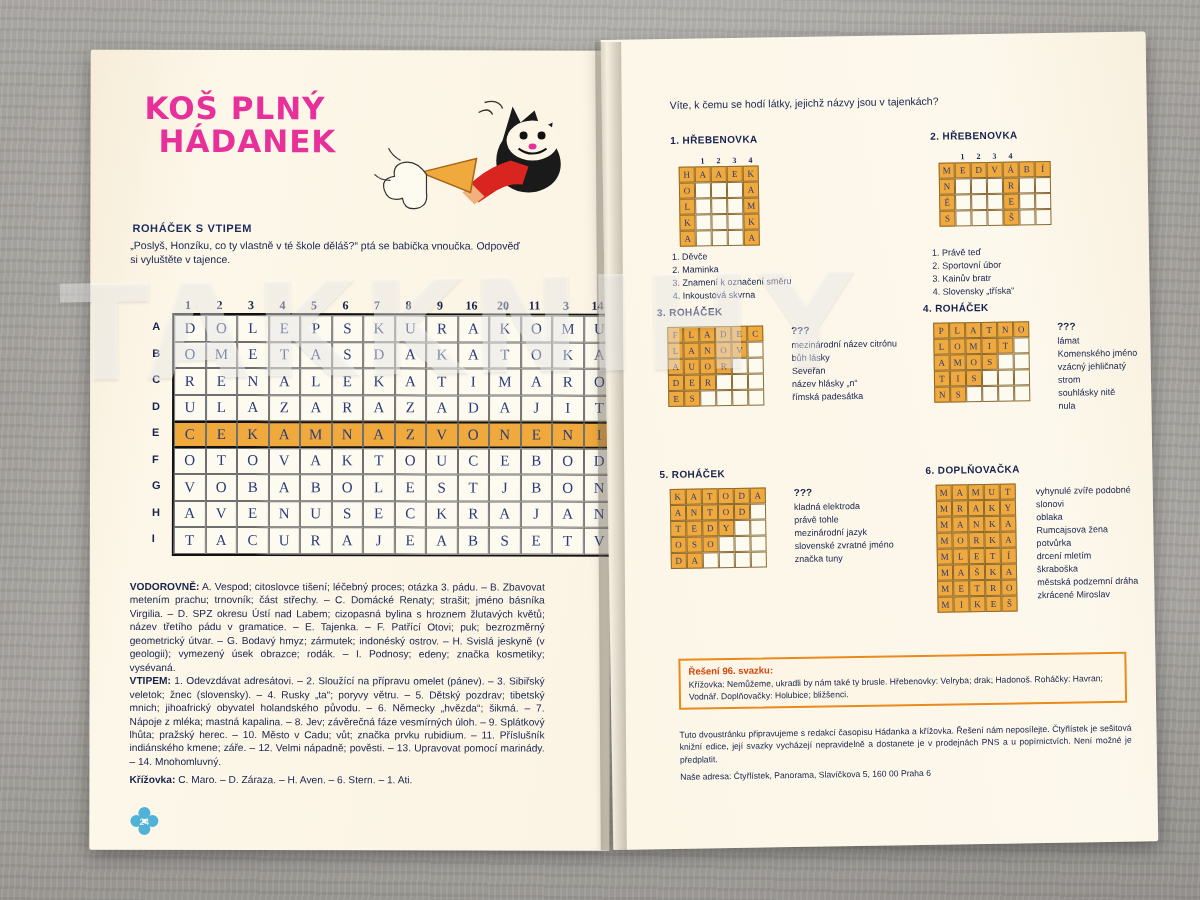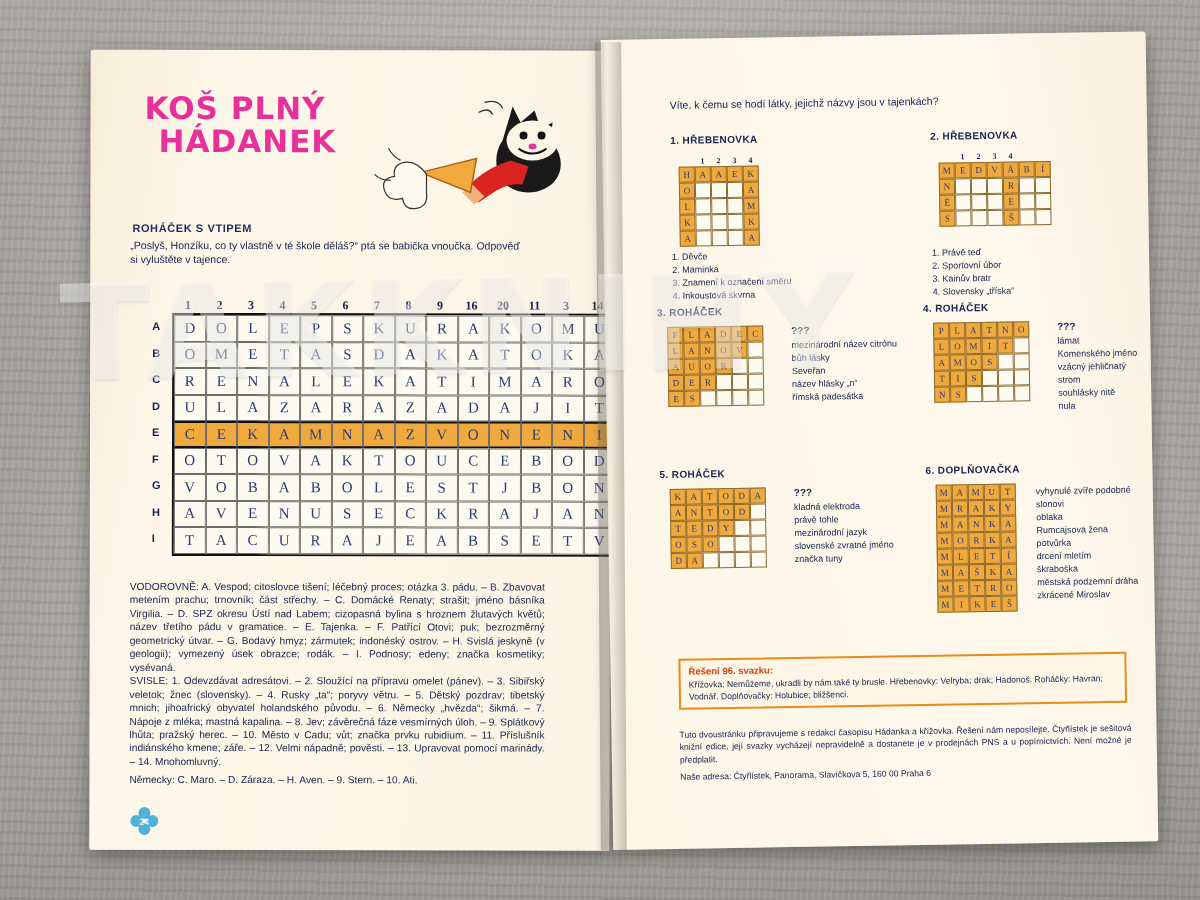--- a/index.html
+++ b/index.html
@@ -104,21 +104,21 @@
     font-size:15px;color:#2a3b7a;background:#fdfaf0;
   }
   .xw-cell.hl{background:#f0a93c;}
   .xw-cell.thick-t{border-top:2px solid #111;}
   .xw-cell.thick-b{border-bottom:2px solid #111;}
 
   .clues{
     position:absolute;left:40px;top:530px;width:415px;
     font-size:10.2px;line-height:1.32;color:#16224d;text-align:justify;
   }
-  .clues .lbl{font-weight:normal;}
+  .clues .lbl{font-weight:bold;}
   .pomucka{margin-top:5px;}
 
   .pagenum{
     position:absolute;left:40px;top:756px;width:30px;height:30px;
   }
 
   
   .rp-intro{
     position:absolute;left:68px;top:60px;width:440px;
     font-size:10.5px;color:#16224d;
@@ -367,26 +367,26 @@
           </div>
       </div>
     </div>
 
     <div class="clues">
       <div>
         <span class="lbl">VODOROVNĚ:</span>
         <span>A. Vespod; citoslovce tišení; léčebný proces; otázka 3. pádu. – B. Zbavovat metením prachu; trnovník; část střechy. – C. Domácké Renaty; strašit; jméno básníka Virgilia. – D. SPZ okresu Ústí nad Labem; cizopasná bylina s hroznem žlutavých květů; název třetího pádu v gramatice. – E. Tajenka. – F. Patřící Otovi; puk; bezrozměrný geometrický útvar. – G. Bodavý hmyz; zármutek; indonéský ostrov. – H. Svislá jeskyně (v geologii); vymezený úsek obrazce; rodák. – I. Podnosy; edeny; značka kosmetiky; vysévaná.</span>
       </div>
       <div>
-        <span class="lbl">SVISLE:</span>
+        <span class="lbl">VTIPEM:</span>
         <span>1. Odevzdávat adresátovi. – 2. Sloužící na přípravu omelet (pánev). – 3. Sibiřský veletok; žnec (slovensky). – 4. Rusky „ta“; poryvy větru. – 5. Dětský pozdrav; tibetský mnich; jihoafrický obyvatel holandského původu. – 6. Německy „hvězda“; šikmá. – 7. Nápoje z mléka; mastná kapalina. – 8. Jev; závěrečná fáze vesmírných úloh. – 9. Splátkový lhůta; pražský herec. – 10. Město v Cadu; vůt; značka prvku rubidium. – 11. Příslušník indiánského kmene; záře. – 12. Velmi nápadně; pověsti. – 13. Upravovat pomocí marinády. – 14. Mnohomluvný.</span>
       </div>
       <div class="pomucka">
-        <span class="lbl">Německy:</span>
-        <span>C. Maro. – D. Záraza. – H. Aven. – 9. Stern. – 10. Ati.</span>
+        <span class="lbl">Křížovka:</span>
+        <span>C. Maro. – D. Záraza. – H. Aven. – 6. Stern. – 1. Ati.</span>
       </div>
     </div>
 
     <svg class="pagenum" viewBox="0 0 30 30">
       <g fill="#4fb3d9">
         <circle cx="15" cy="7" r="6"></circle>
           <circle cx="7" cy="15" r="6"></circle>
         <circle cx="23" cy="15" r="6"></circle>
           <circle cx="15" cy="23" r="6"></circle>
       </g>

